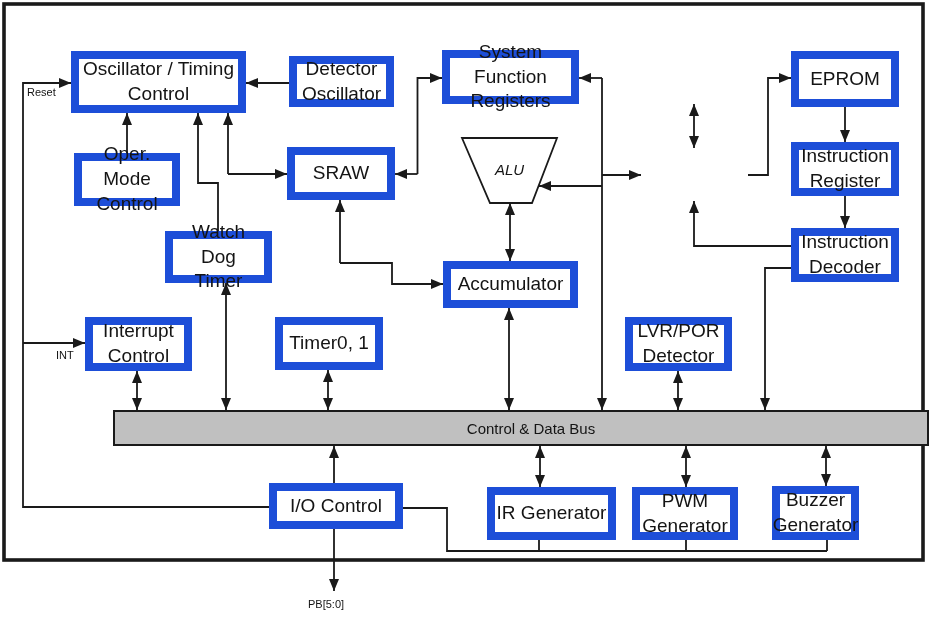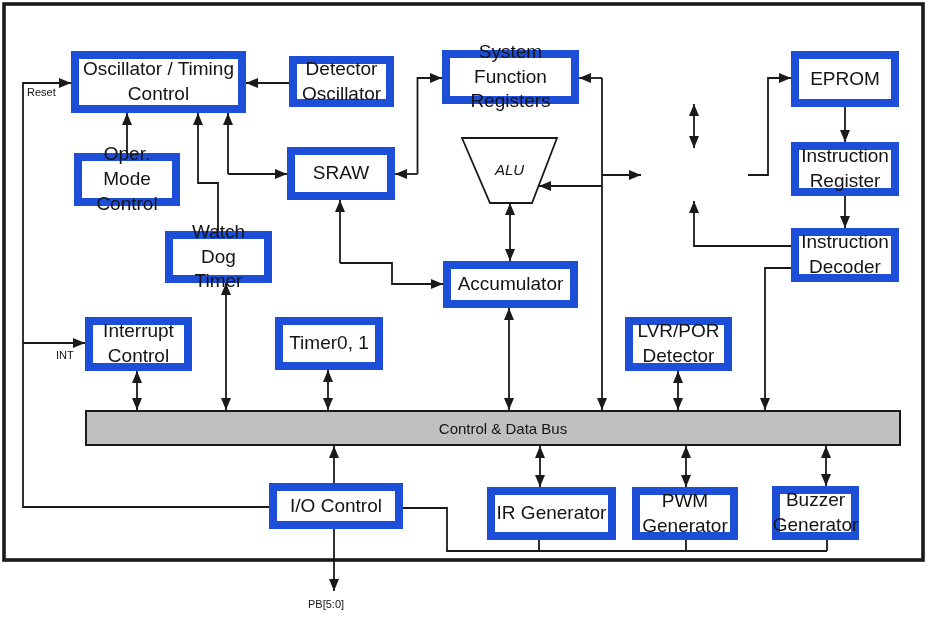--- a/index.html
+++ b/index.html
@@ -4,21 +4,21 @@
 <style>
   html,body{margin:0;padding:0;background:#ffffff;}
   .stage{position:relative;width:930px;height:624px;background:#ffffff;overflow:hidden;
          font-family:"Liberation Sans", sans-serif;}
   .stage svg{position:absolute;left:0;top:0;}
   .block{position:absolute;box-sizing:border-box;border:8px solid #1d4ed8;background:#ffffff;
          display:flex;align-items:center;justify-content:center;text-align:center;
          font-size:19px;line-height:1.3;color:#141414;white-space:pre-line;}
   .bus{position:absolute;box-sizing:border-box;border:2px solid #1a1a1a;background:#c0c0c0;
        display:flex;align-items:center;justify-content:center;padding-left:20px;
-       font-size:15px;color:#141414;}
+       font-size:15px;color:#141414;margin-left:28px;}
   .flabel{position:absolute;font-size:11px;color:#141414;white-space:nowrap;}
   .alulabel{position:absolute;display:flex;align-items:center;justify-content:center;
             font-size:15px;color:#141414;font-style:italic;}
 </style>
 </head>
 <body>
 
 <div class="stage">
 
   <svg width="930" height="624" viewBox="0 0 930 624">

